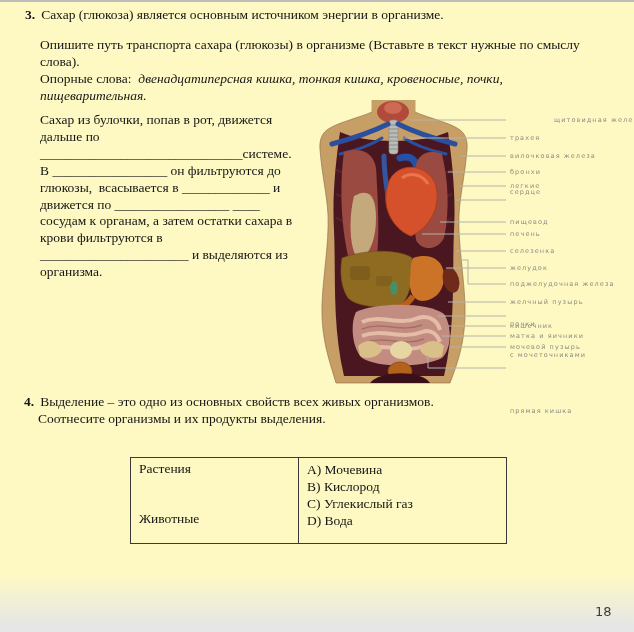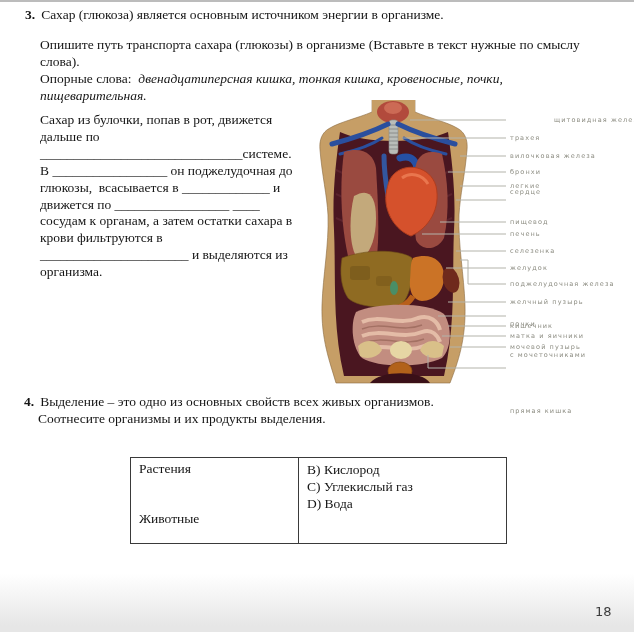--- a/index.html
+++ b/index.html
@@ -1,18 +1,18 @@
 <!DOCTYPE html>
 <html><head>
 <meta charset="utf-8">
 <style>
   html,body{margin:0;padding:0;background:#e9e9e9;}
   .page{
     position:relative;width:634px;height:632px;margin:0 auto;
-    background:#ffffff;overflow:hidden;
+    background:#fef9c3;overflow:hidden;
     font-family:"Liberation Serif", serif;color:#151515;
   }
   .top-edge{position:absolute;top:0;left:0;right:0;height:2px;background:#bcbcbc;}
   .bottom-fade{position:absolute;bottom:0;left:0;right:0;height:58px;
     background:linear-gradient(180deg, rgba(233,233,233,0) 0%, #e6e6e6 90%);}
   .q-header{position:absolute;font-size:13.5px;white-space:nowrap;}
   .q-num{font-weight:bold;margin-right:6px;}
   .instr{position:absolute;left:40px;top:36px;font-size:13.5px;line-height:17px;}
   .instr div{white-space:pre;}
   .kw{font-style:italic;}
@@ -50,21 +50,21 @@
     <div>Опишите путь транспорта сахара (глюкозы) в организме (Вставьте в текст нужные по смыслу</div>
     <div>слова).</div>
     <div><span>Опорные слова: </span> <span class="kw">двенадцатиперсная кишка, тонкая кишка, кровеносные, почки,</span></div>
     <div class="kw">пищеварительная.</div>
   </div>
 
   <div class="fill-text">
     <div>Сахар из булочки, попав в рот, движется</div>
     <div>дальше по</div>
     <div>______________________________системе.</div>
-    <div>В _________________ он поджелудочная до</div>
+    <div>В _________________ он фильтруются до</div>
     <div>глюкозы,  всасывается в _____________ и</div>
     <div>движется по _________________ ____</div>
     <div>сосудам к органам, а затем остатки сахара в</div>
     <div>крови фильтруются в</div>
     <div>______________________ и выделяются из</div>
     <div>организма.</div>
   </div>
 
   <div class="figure">
     <svg width="324" height="290" viewBox="0 0 324 290">
@@ -198,20 +198,21 @@
   </div>
   <div class="q-header" style="left:38px;top:411px;">
     <span>Соотнесите организмы и их продукты выделения.</span>
   </div>
 
   <div class="tbl">
     <div class="col-div"></div>
     <div class="left-cell">Растения</div>
     <div class="left-cell2">Животные</div>
     <div class="opts">
+      <div>A) Мочевина</div>
       <div>B) Кислород</div>
       <div>C) Углекислый газ</div>
       <div>D) Вода</div>
     </div>
   </div>
 
 
   <div class="page-num">18</div>
 </div>
 

